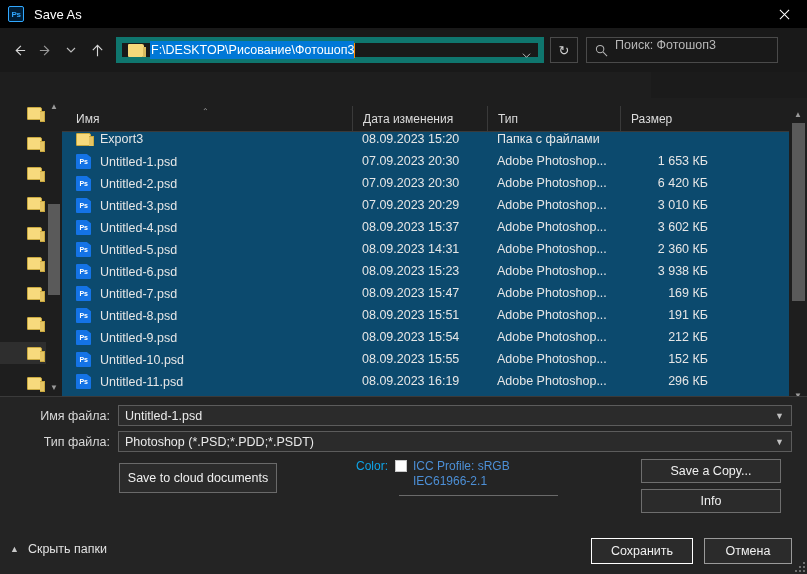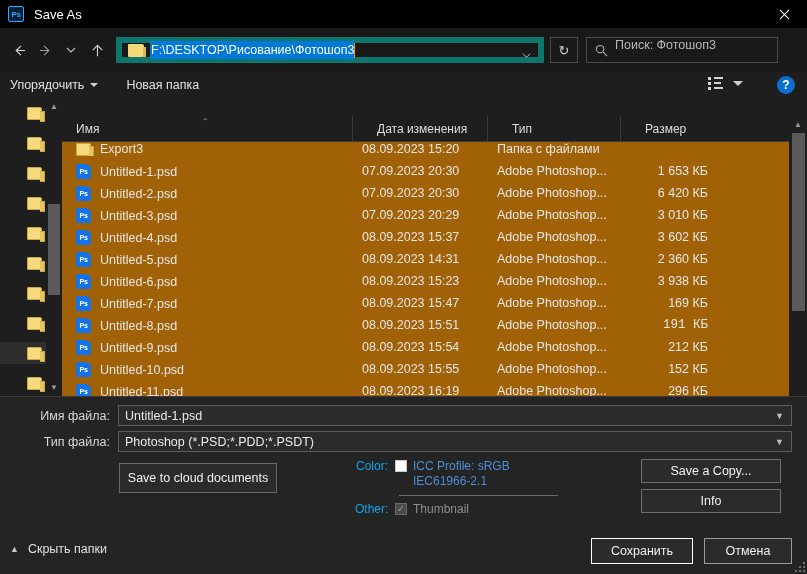--- a/index.html
+++ b/index.html
@@ -185,35 +185,35 @@
   }
   .sb-arrow.up { top: 0; }
   .sb-arrow.down { bottom: 0; }
   .sb-thumb {
     position: absolute; left: 2px; width: 12px;
     background: #5a5a5a;
   }
 
   
   .listpane {
-    position: absolute; left: 62px; top: 18px; width: 745px; height: 298px;
-    background: #a16207;
+    position: absolute; left: 62px; top: 8px; width: 745px; height: 298px;
+    background: #0c4a6e;
   }
   .headers {
     position: absolute; top: 0; left: 0; width: 727px; height: 26px;
     display: flex; align-items: center;
     border-bottom: 1px solid #3a3a3a;
     background: #1e1e1e;
   }
   .hdr {
     position: relative; height: 26px;
     display: flex; align-items: center;
     font-size: 12px; color: #dcdcdc;
     border-left: 1px solid #3a3a3a;
-    padding-left: 24px;
+    padding-left: 10px;
   }
   .hdr:first-child { border-left: none; padding-left: 14px; }
   .hdr .sortmark {
     position: absolute; top: 1px; left: 50%; margin-left: -5px;
     color: #9a9a9a; font-size: 8px;
   }
 
   .rows {
     position: absolute; top: 26px; left: 0; width: 727px; height: 272px;
     overflow: hidden;
@@ -403,44 +403,20 @@
       <span class="search-ico">
         <svg viewBox="0 0 14 14">
           <circle cx="5.5" cy="5.5" r="4" stroke="#b5b5b5" stroke-width="1.1" fill="none"></circle>
           <path d="M8.6,8.6 L13,13" stroke="#b5b5b5" stroke-width="1.1" fill="none"></path>
         </svg>
       </span>
       <span class="search-text">Поиск: Фотошоп3</span>
     </div>
   </div>
 
-  <div class="cmdbar">
-    <div class="cmd-item cmd-organize">
-      <span>Упорядочить</span>
-      <span class="cmd-arrow"></span>
-    </div>
-    <div class="cmd-item cmd-newfolder">
-      <span>Новая папка</span>
-    </div>
-
-    <div class="view-opts">
-      <span class="view-ico">
-        <i class="sq" style="top:1px"></i>
-          <i class="sq" style="top:6px"></i>
-          <i class="sq" style="top:11px"></i>
-        <i class="ln" style="top:1px;width:9px"></i>
-          <i class="ln" style="top:6px;width:7px"></i>
-          <i class="ln" style="top:11px;width:9px"></i>
-      </span>
-      <span class="view-drop"></span>
-    </div>
-    <div class="help-btn">
-      <span>?</span>
-    </div>
-  </div>
 
   <div class="content">
 
     <div class="treepane">
       <div id="tree-rows">
           <div class="tree-row" style="margin-top: 4px;">
             <span class="tree-folder"></span>
           </div>
           <div class="tree-row" style="margin-top: 8px;">
             <span class="tree-folder"></span>
@@ -566,21 +542,21 @@
             <div class="cell " style="width: 133px; padding-left: 10px;">Adobe Photoshop...</div>
             <div class="cell size" style="width: 100px;">169 КБ</div>
           </div>
           <div class="row">
             <div class="cell name" style="width: 290px;">
               <span class="fi psd">Ps</span>
               <span>Untitled-8.psd</span>
             </div>
             <div class="cell " style="width: 135px; padding-left: 10px;">08.09.2023 15:51</div>
             <div class="cell " style="width: 133px; padding-left: 10px;">Adobe Photoshop...</div>
-            <div class="cell size" style="width: 100px; font-family: Liberation Mono, monospace;">191 КБ</div>
+            <div class="cell size" style="width: 100px;">191 КБ</div>
           </div>
           <div class="row">
             <div class="cell name" style="width: 290px;">
               <span class="fi psd">Ps</span>
               <span>Untitled-9.psd</span>
             </div>
             <div class="cell " style="width: 135px; padding-left: 10px;">08.09.2023 15:54</div>
             <div class="cell " style="width: 133px; padding-left: 10px;">Adobe Photoshop...</div>
             <div class="cell size" style="width: 100px;">212 КБ</div>
           </div>
@@ -646,27 +622,20 @@
     <div class="colorsec">
       <div class="cs-row">
         <div class="cs-label">Color:</div>
         <div class="cs-check"></div>
         <div>
           <div class="cs-text">ICC Profile:  sRGB</div>
           <div class="cs-text">IEC61966-2.1</div>
         </div>
       </div>
       <div class="cs-divider"></div>
-      <div class="cs-row">
-        <div class="cs-label">Other:</div>
-        <div class="cs-check disabled">
-          <span>✓</span>
-        </div>
-        <div class="cs-text dim">Thumbnail</div>
-      </div>
     </div>
 
     <div class="btn copy">
       <span>Save a Copy...</span>
     </div>
     <div class="btn info">
       <span>Info</span>
     </div>
 
     <div class="hidefolders">

